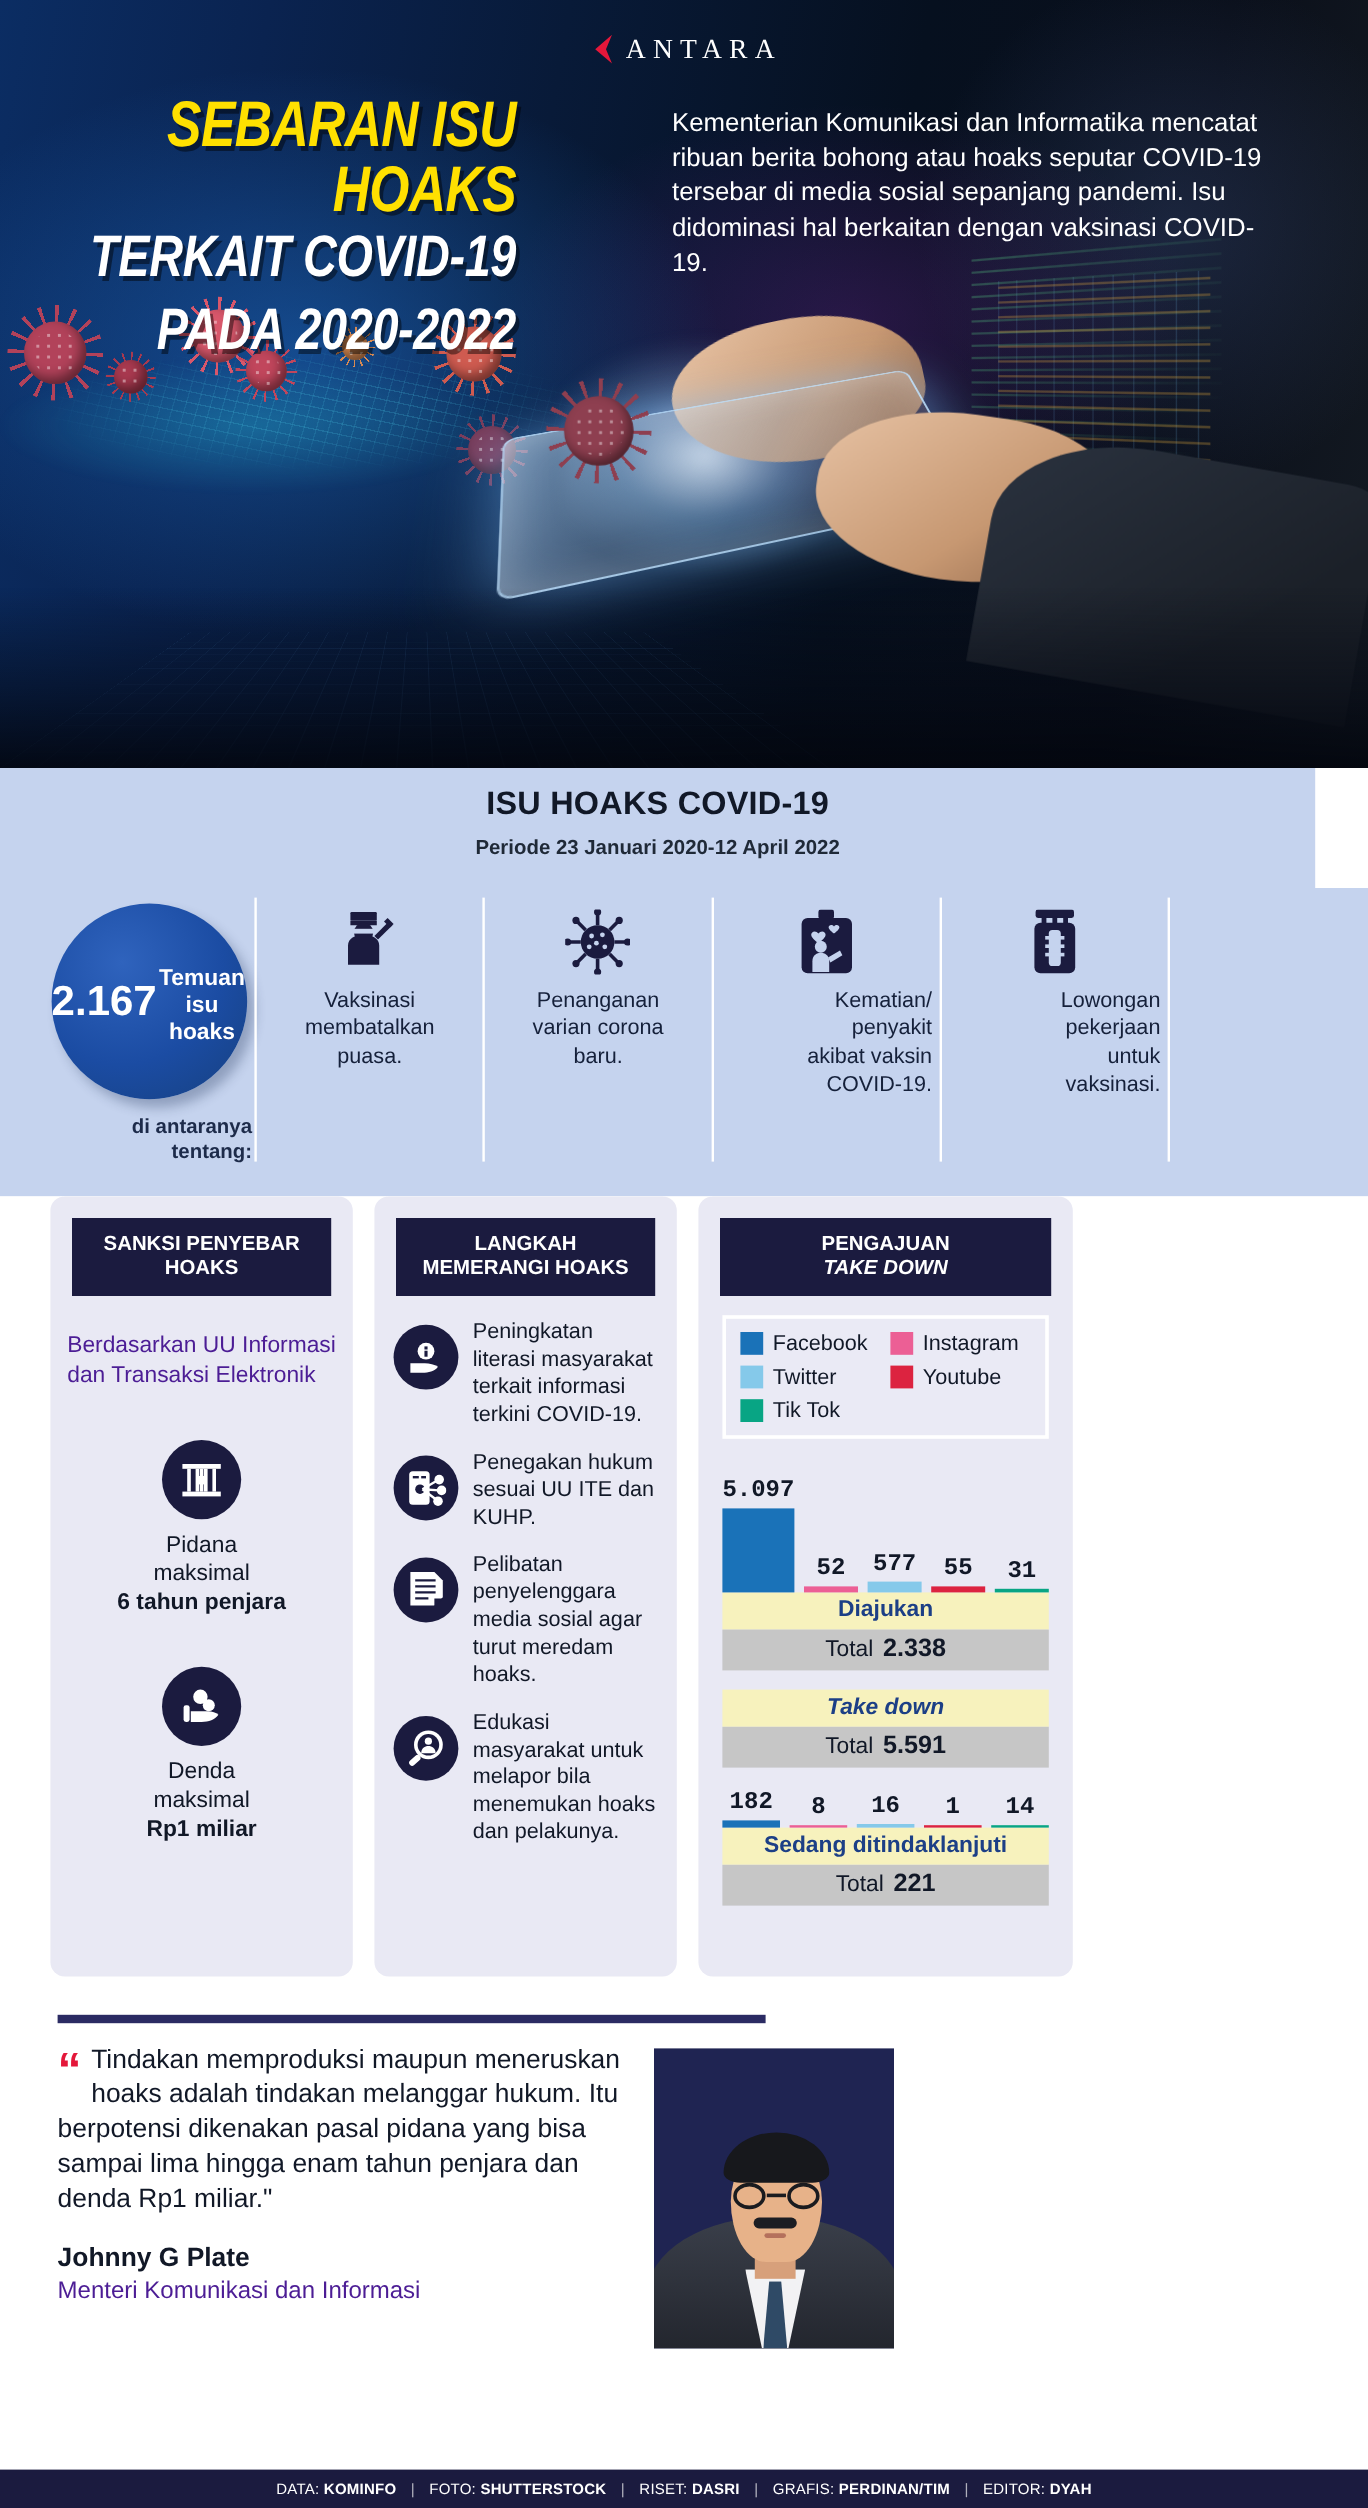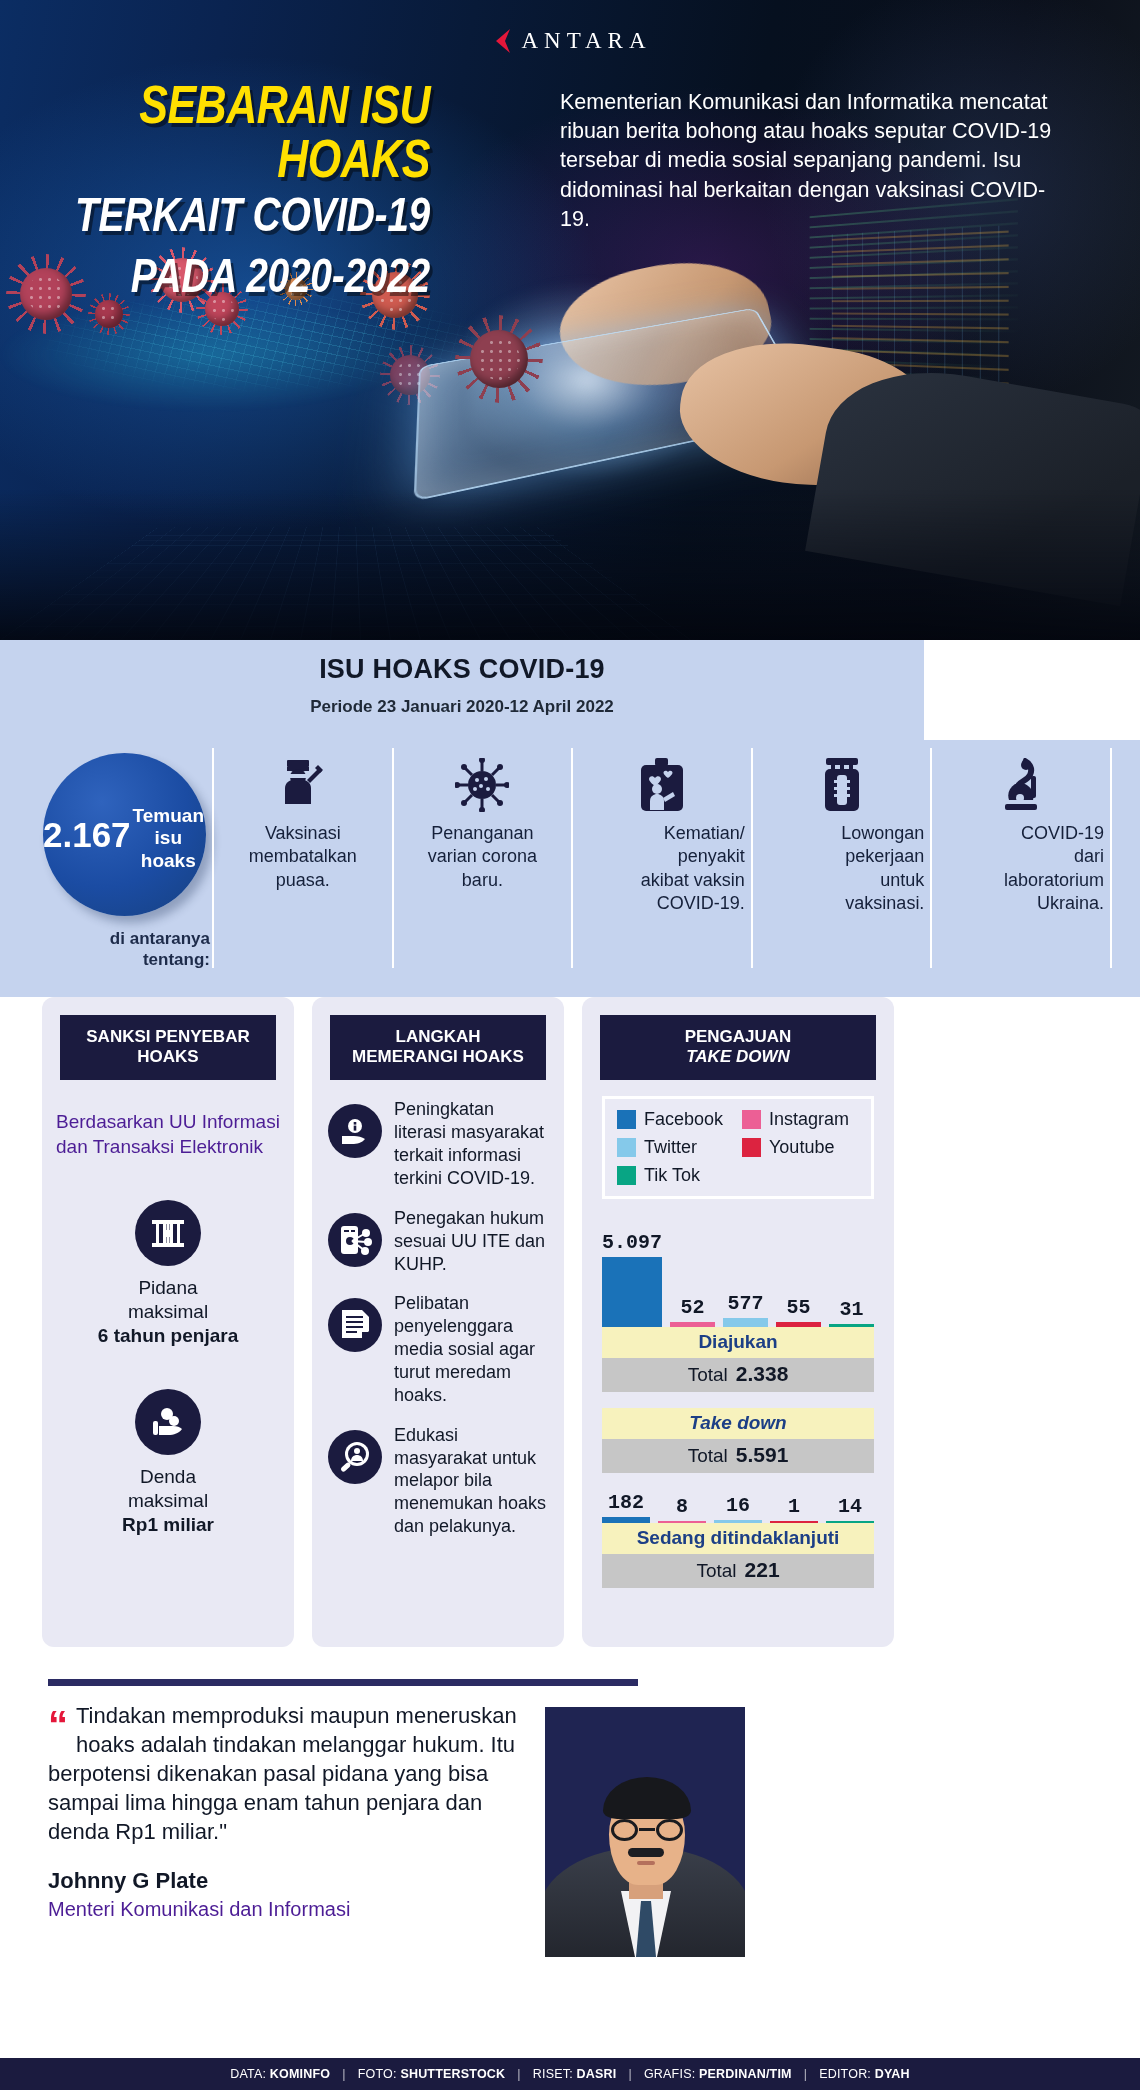--- a/index.html
+++ b/index.html
@@ -136,21 +136,21 @@
   .headline .l2 { margin-top: 26px; }
   .headline .l3 { margin-top: 22px; }
 
   .hero-desc {
     position:absolute; left: 560px; top: 10px; width: 500px;
     color: #ffffff; font-size: 21.5px; line-height: 1.36; z-index: 7;
   }
 
   
   .band {
-    position: relative; width: 924px; height: 100px;
+    position: relative; width: 1096px; height: 100px;
     background: #c5d3ee;
     padding-top: 14px;
   }
   .band2 {
     position: relative; width: 1140px; height: 257px;
     background: #c5d3ee;
   }
   .band-title { text-align:center; color:#111827; font-size: 27px; font-weight: 700; letter-spacing:.2px; }
   .band-sub { text-align:center; color:#1f2937; font-size: 17px; font-weight: 700; margin-top: 12px; }
 
@@ -162,21 +162,21 @@
     display:flex; flex-direction:row; align-items:center; justify-content:center;
     color:#fff;
   }
   .circle-stat .num { font-size: 35px; font-weight: 700; line-height:1; }
   .circle-stat .lab { font-size: 19px; font-weight: 700; line-height:1.18; margin-top:8px; text-align:center; }
   .circle-cap {
     position:absolute; left: 30px; top: 188px; width: 180px;
     text-align: right; color:#1d2b4a; font-size: 17px; font-weight:700; line-height:1.25;
   }
 
-  .topics { position:absolute; left: 212px; top: 8px; width: 900px; height: 220px; display:flex; }
+  .topics { position:absolute; left: 212px; top: 8px; width: 763px; height: 220px; display:flex; }
   .topic {
     flex: 1; display:flex; flex-direction:column; align-items:center;
     border-left: 2px solid #ffffff; padding: 0 6px;
   }
   .topic:last-child { border-right: 2px solid #ffffff; }
   .topic .ic { height: 74px; display:flex; align-items:center; justify-content:center; }
   .topic .tx {
     font-size: 18px; line-height: 1.30; color:#15203a; text-align:center;
   }
   .topic.ta-right .tx { text-align:right; width:100%; }
@@ -476,38 +476,20 @@
         </svg>
       </div>
       <div class="tx">
         <span>Lowongan</span><br>
         <span>pekerjaan</span><br>
         <span>untuk</span><br>
         <span>vaksinasi.</span>
       </div>
     </div>
 
-    <div class="topic ta-right">
-      <div class="ic">
-        <svg width="48" height="54" viewBox="0 0 48 54" fill="#1b1b3f">
-          <path d="M26 2c7 3 10 9 7 15-3 6-10 6-12 11" stroke="#1b1b3f" stroke-width="6" fill="none"></path>
-          <circle cx="29" cy="7" r="5"></circle>
-          <path d="M18 26c-6 4-8 10-6 16h24c2-7-2-13-8-16z"></path>
-          <rect x="8" y="46" width="32" height="6" rx="2"></rect>
-          <rect x="34" y="18" width="5" height="22" rx="2"></rect>
-          <circle cx="23" cy="40" r="4" fill="#c5d3ee"></circle>
-        </svg>
-      </div>
-      <div class="tx">
-        <span>COVID-19</span><br>
-        <span>dari</span><br>
-        <span>laboratorium</span><br>
-        <span>Ukraina.</span>
-      </div>
-    </div>
 
   </div>
 </div>
 
 <div class="panels" style="height: 672px;">
 
   <div class="panel p1">
     <div class="panel-head">
       <span>SANKSI PENYEBAR</span><br>
       <span>HOAKS</span>

